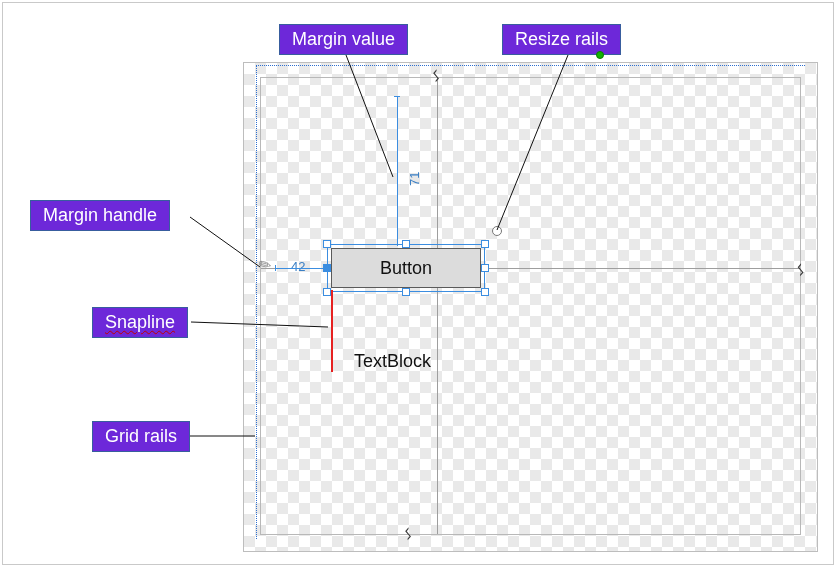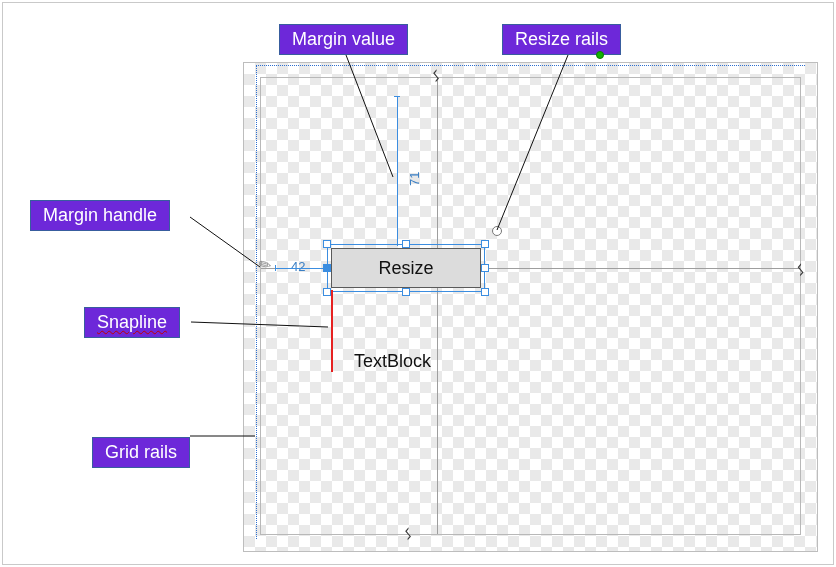--- a/index.html
+++ b/index.html
@@ -224,25 +224,25 @@
 
 <div class="stage">
   <div class="page-border"></div>
 
   <div class="callout" style="left:279px; top:24px;">Margin value</div>
 
   <div class="callout" style="left:502px; top:24px;">Resize rails</div>
 
   <div class="callout" style="left:30px; top:200px;">Margin handle</div>
 
-  <div class="callout" style="left:84px; top:307px;">
+  <div class="callout" style="left:92px; top:307px;">
     <span class="underline-typo">Snapline</span>
   </div>
 
-  <div class="callout" style="left:92px; top:437px;">Grid rails</div>
+  <div class="callout" style="left:92px; top:421px;">Grid rails</div>
 
   <div class="green-dot" style="left:596px; top:51px;"></div>
 
   <div class="workarea">
 
     <div class="grid-rail-top"></div>
     <div class="grid-rail-left"></div>
 
     <div class="inner-frame">
 
@@ -259,21 +259,21 @@
 
       <div class="margin-line-h" style="left:14px; top:190px; width:55px;"></div>
       <div class="margin-cap-v" style="left:14px; top:187px;"></div>
 
       <div class="margin-line-v" style="left:136px; top:18px; height:150px;"></div>
       <div class="margin-cap" style="left:133px; top:18px;"></div>
 
       <span class="margin-value-top" style="left:146px; top:108px;">71</span>
 
       <div class="button-el" style="left:70px; top:170px; width:150px; height:40px;">
-        <span>Resize</span>
+        <span>Button</span>
       </div>
 
       <div class="selection-box" style="left:66px; top:166px; width:158px; height:48px;"></div>
 
       <div class="handle" style="left:62px; top:162px;"></div>
       <div class="handle" style="left:141px; top:162px;"></div>
       <div class="handle" style="left:220px; top:162px;"></div>
       <div class="handle" style="left:62px; top:186px;"></div>
       <div class="handle filled" style="left:62px; top:186px; width:6px; height:6px; left:63px; top:187px;"></div>
       <div class="handle" style="left:220px; top:186px;"></div>

